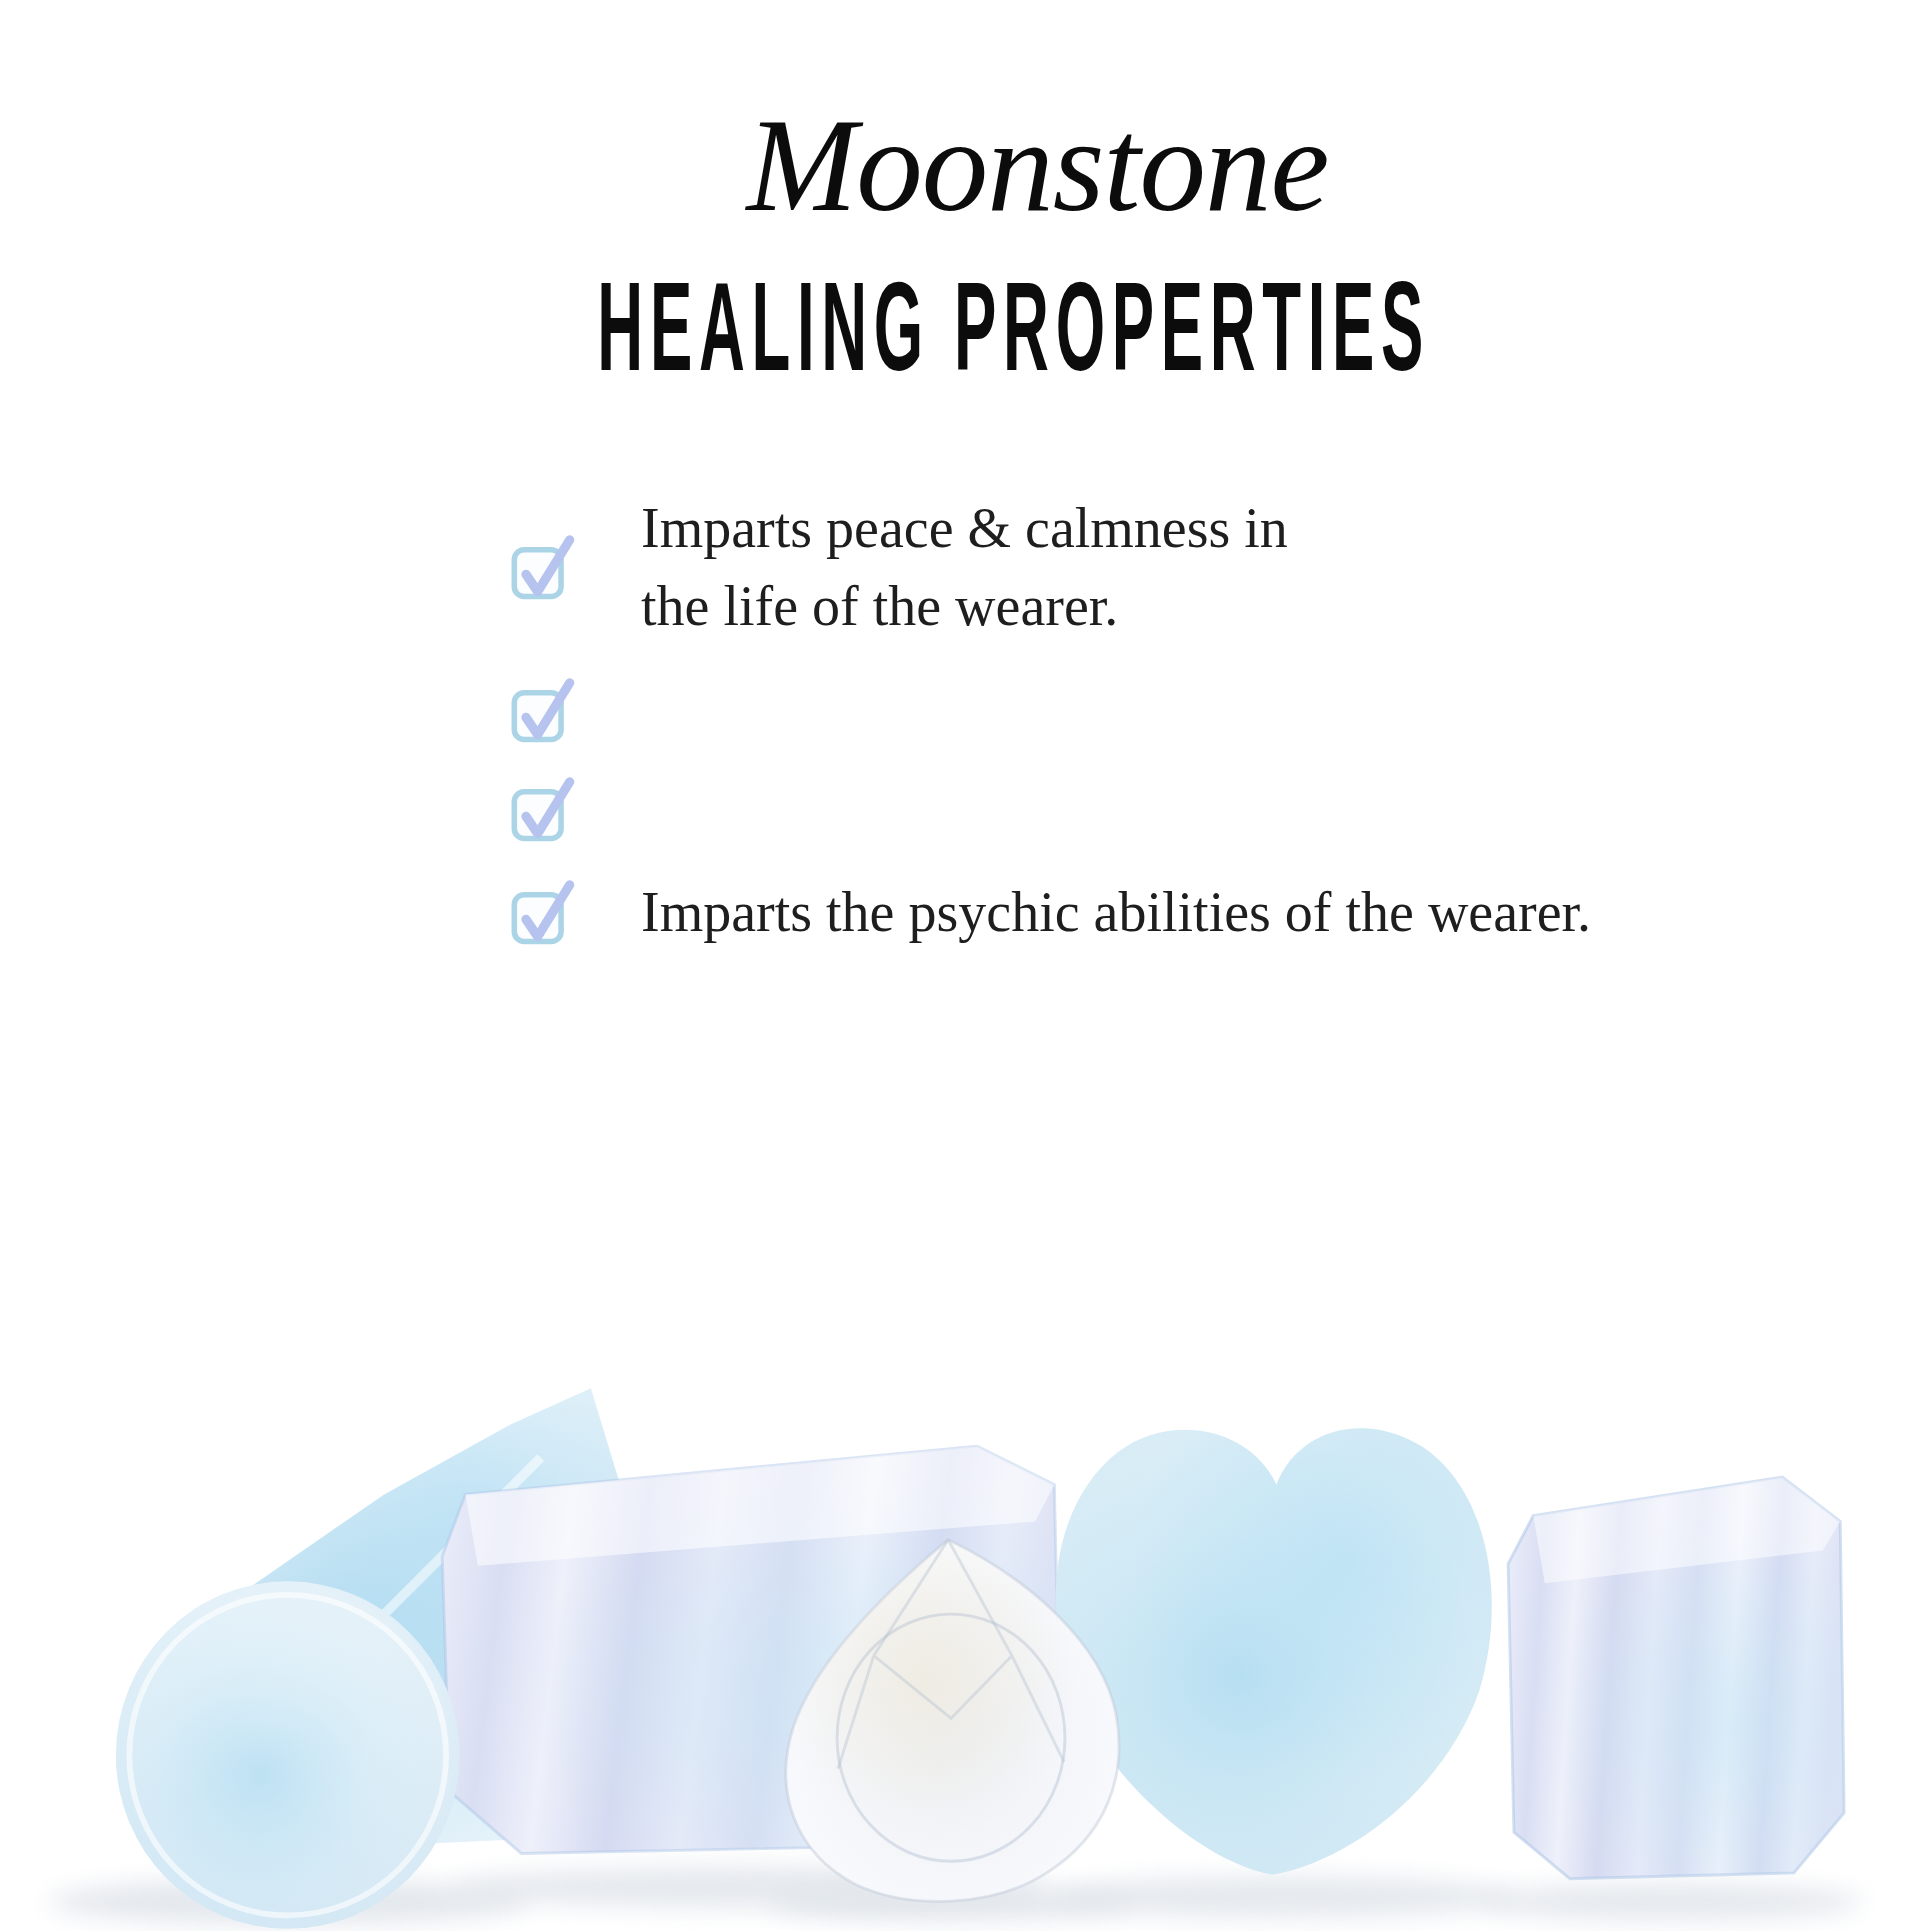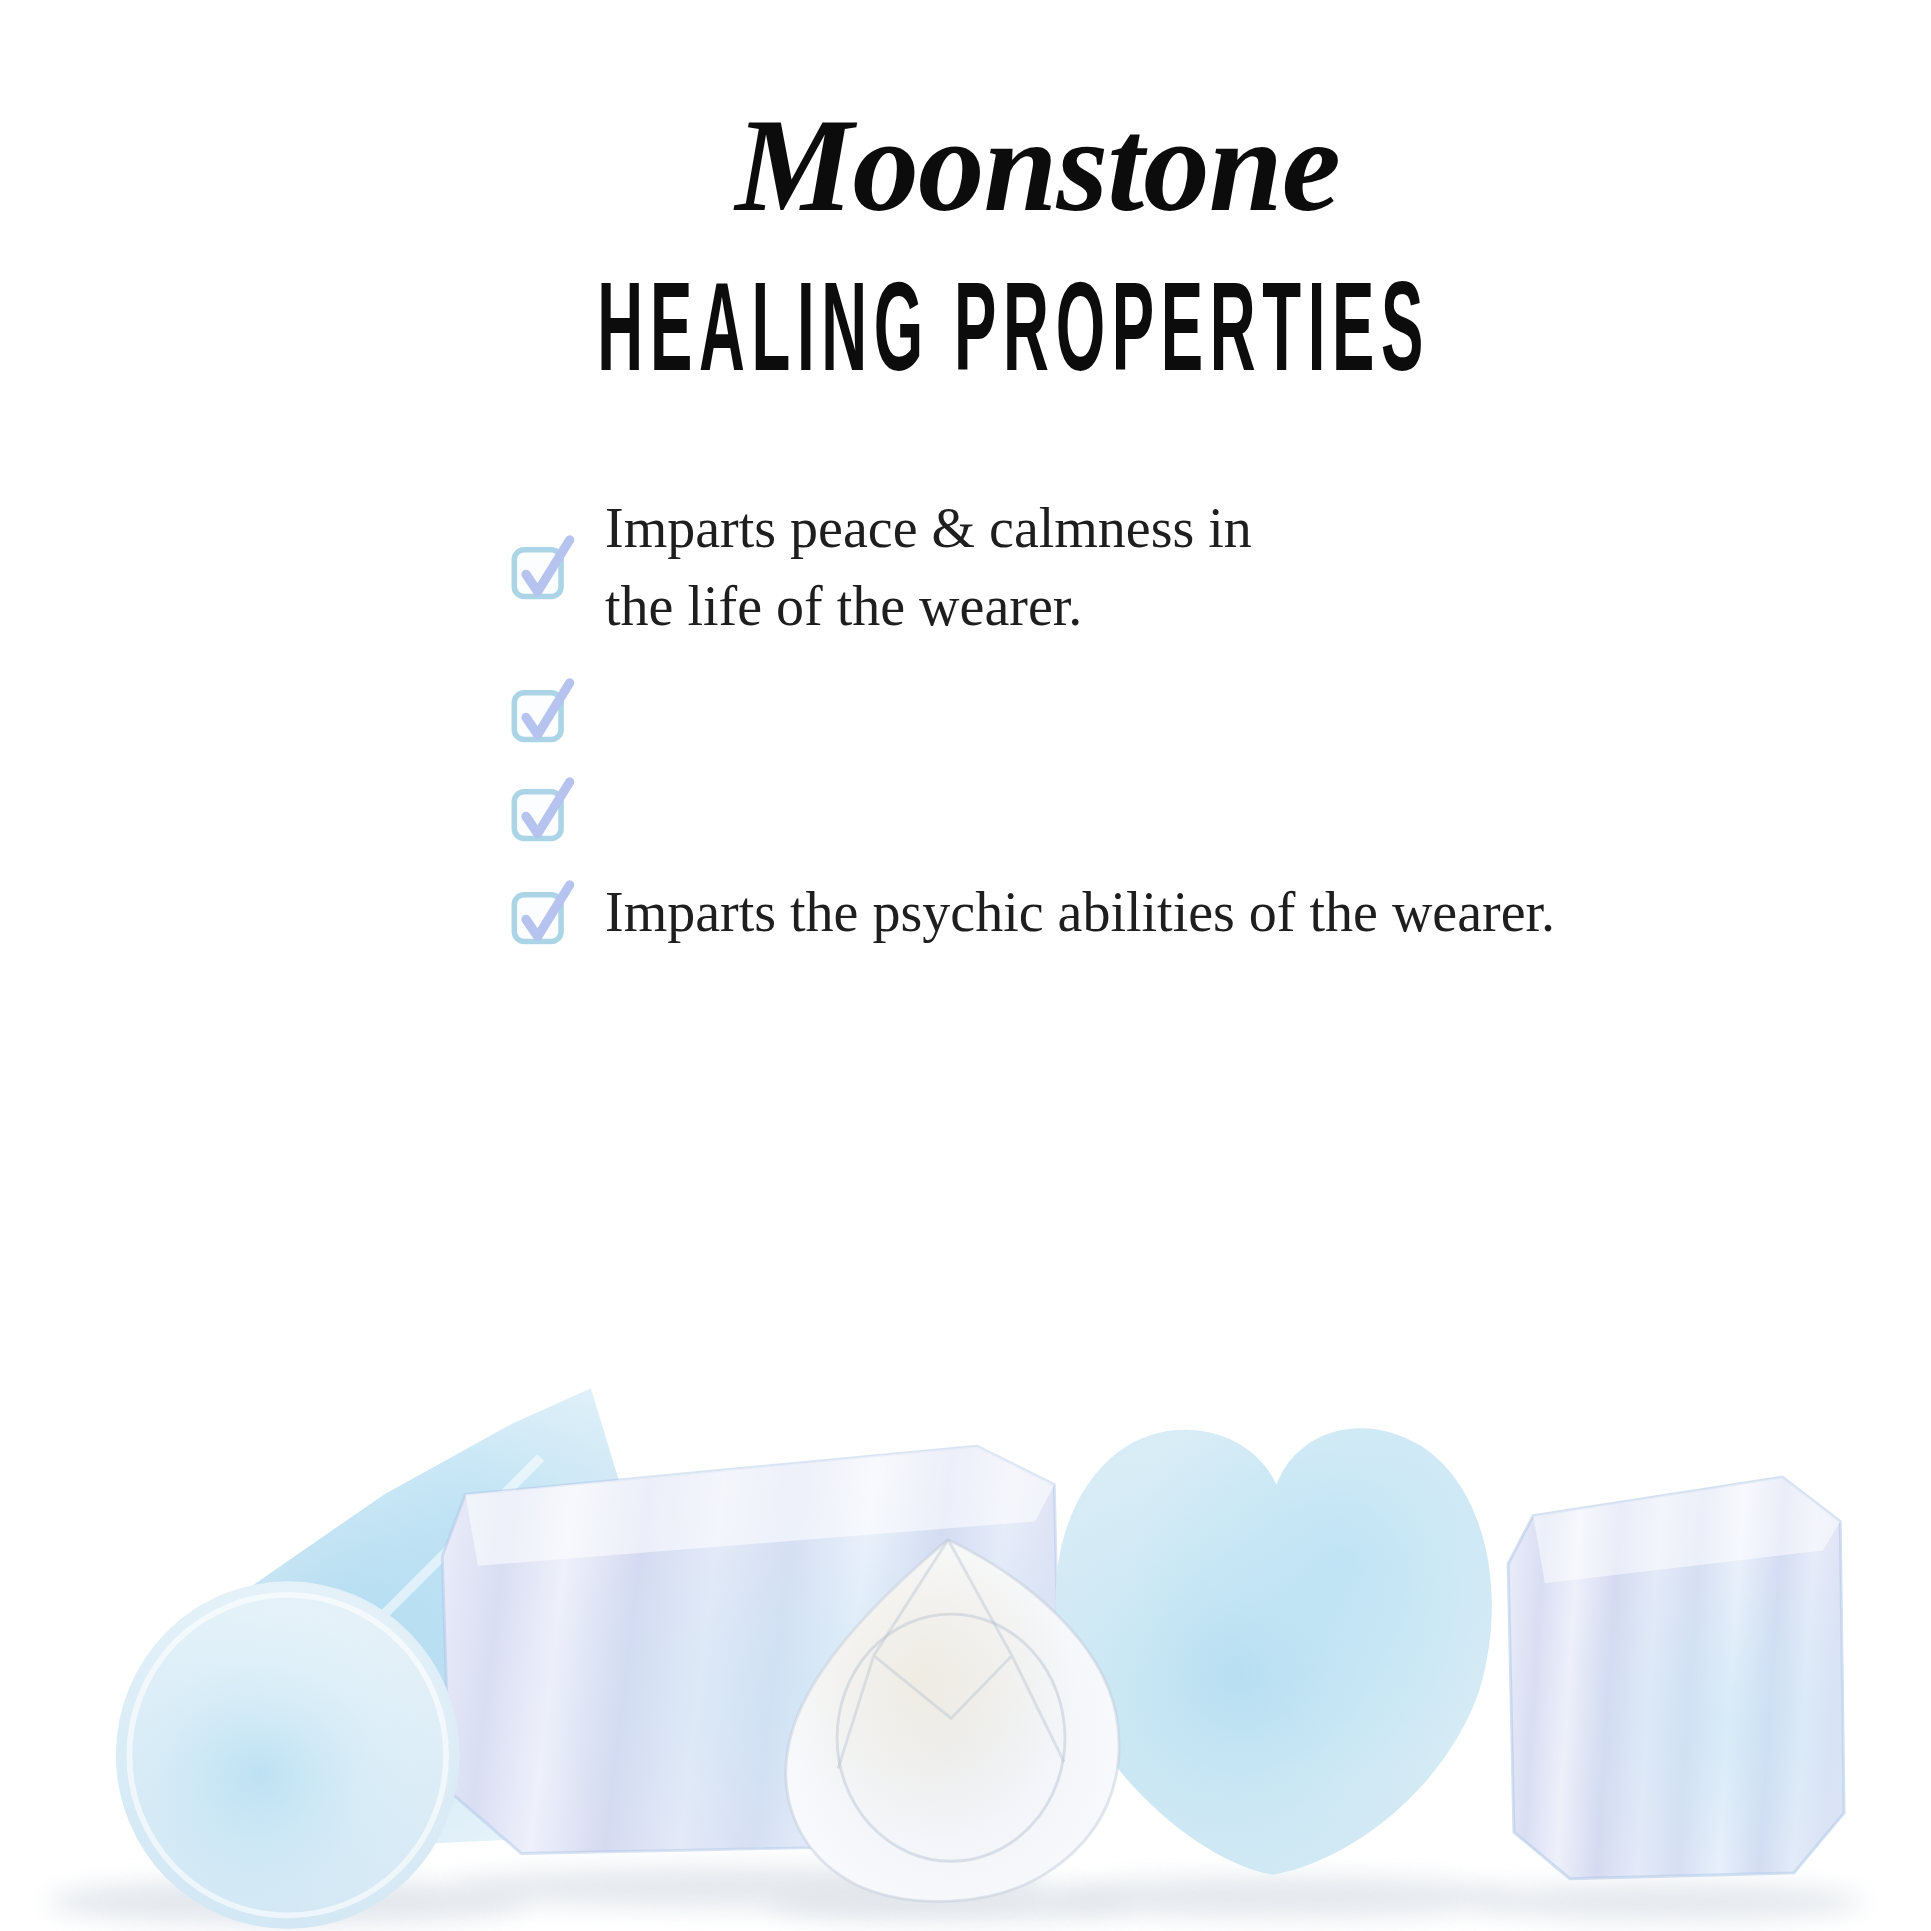--- a/index.html
+++ b/index.html
@@ -12,21 +12,21 @@
   }
   
   .title-wrap{
     position:absolute;left:0;right:0;top:89px;
     text-align:center;
     transform:translateX(48px);
   }
   .title{
     display:inline-block;
     font-family:"Liberation Serif","DejaVu Serif",serif;
-    font-style:italic;font-weight:700;
+    font-style:italic;font-weight:400;
     font-size:133px;line-height:1.15;
     color:#0c0c0c;
     letter-spacing:-1px;
     white-space:nowrap;
     margin-left:48px;
   }
   .subtitle-wrap{
     position:absolute;left:0;right:0;top:253px;
     text-align:center;
     transform:translateX(48px);
@@ -53,20 +53,21 @@
   .checkbox-icon{
     width:64px;height:70px;
     flex:0 0 auto;
     margin-right:31px;
     overflow:visible;
   }
   .item-text{
     font-size:56px;line-height:1.40;
     color:#1e1e1e;
     white-space:nowrap;
+    margin-left:36px;
   }
   .item-text .line{display:block;}
   
   .stones{
     position:absolute;left:0;top:1332px;width:1931px;height:599px;
   }
 </style>
 </head>
 <body>
 

